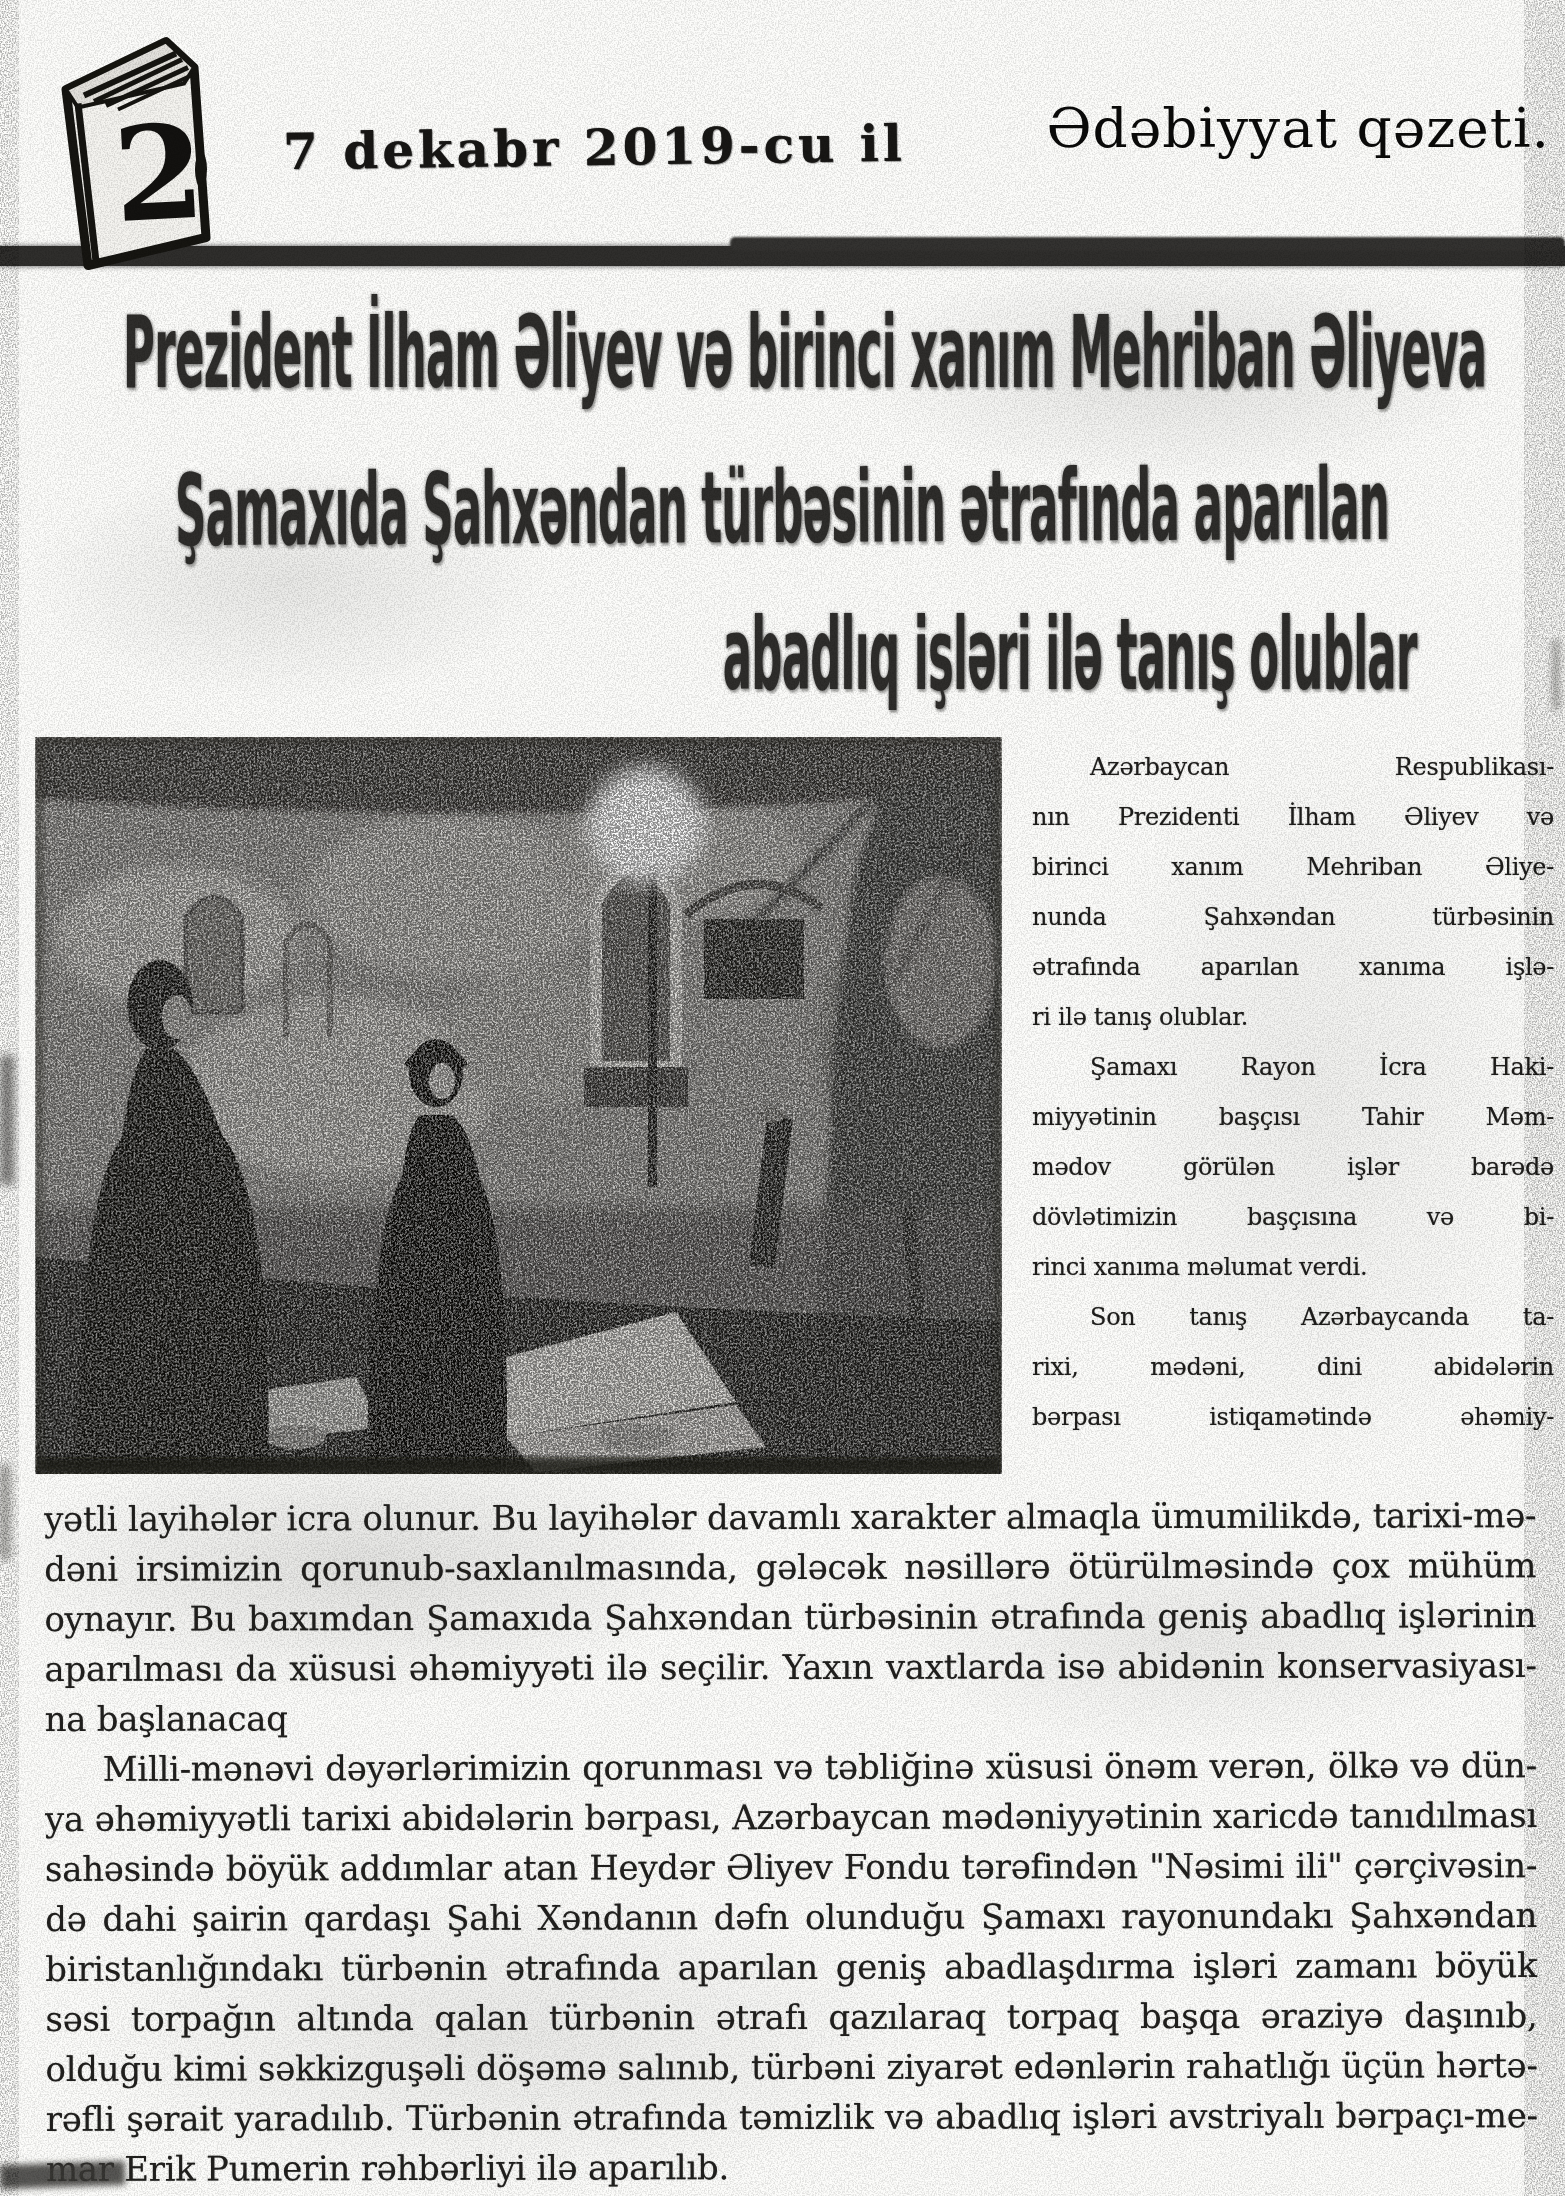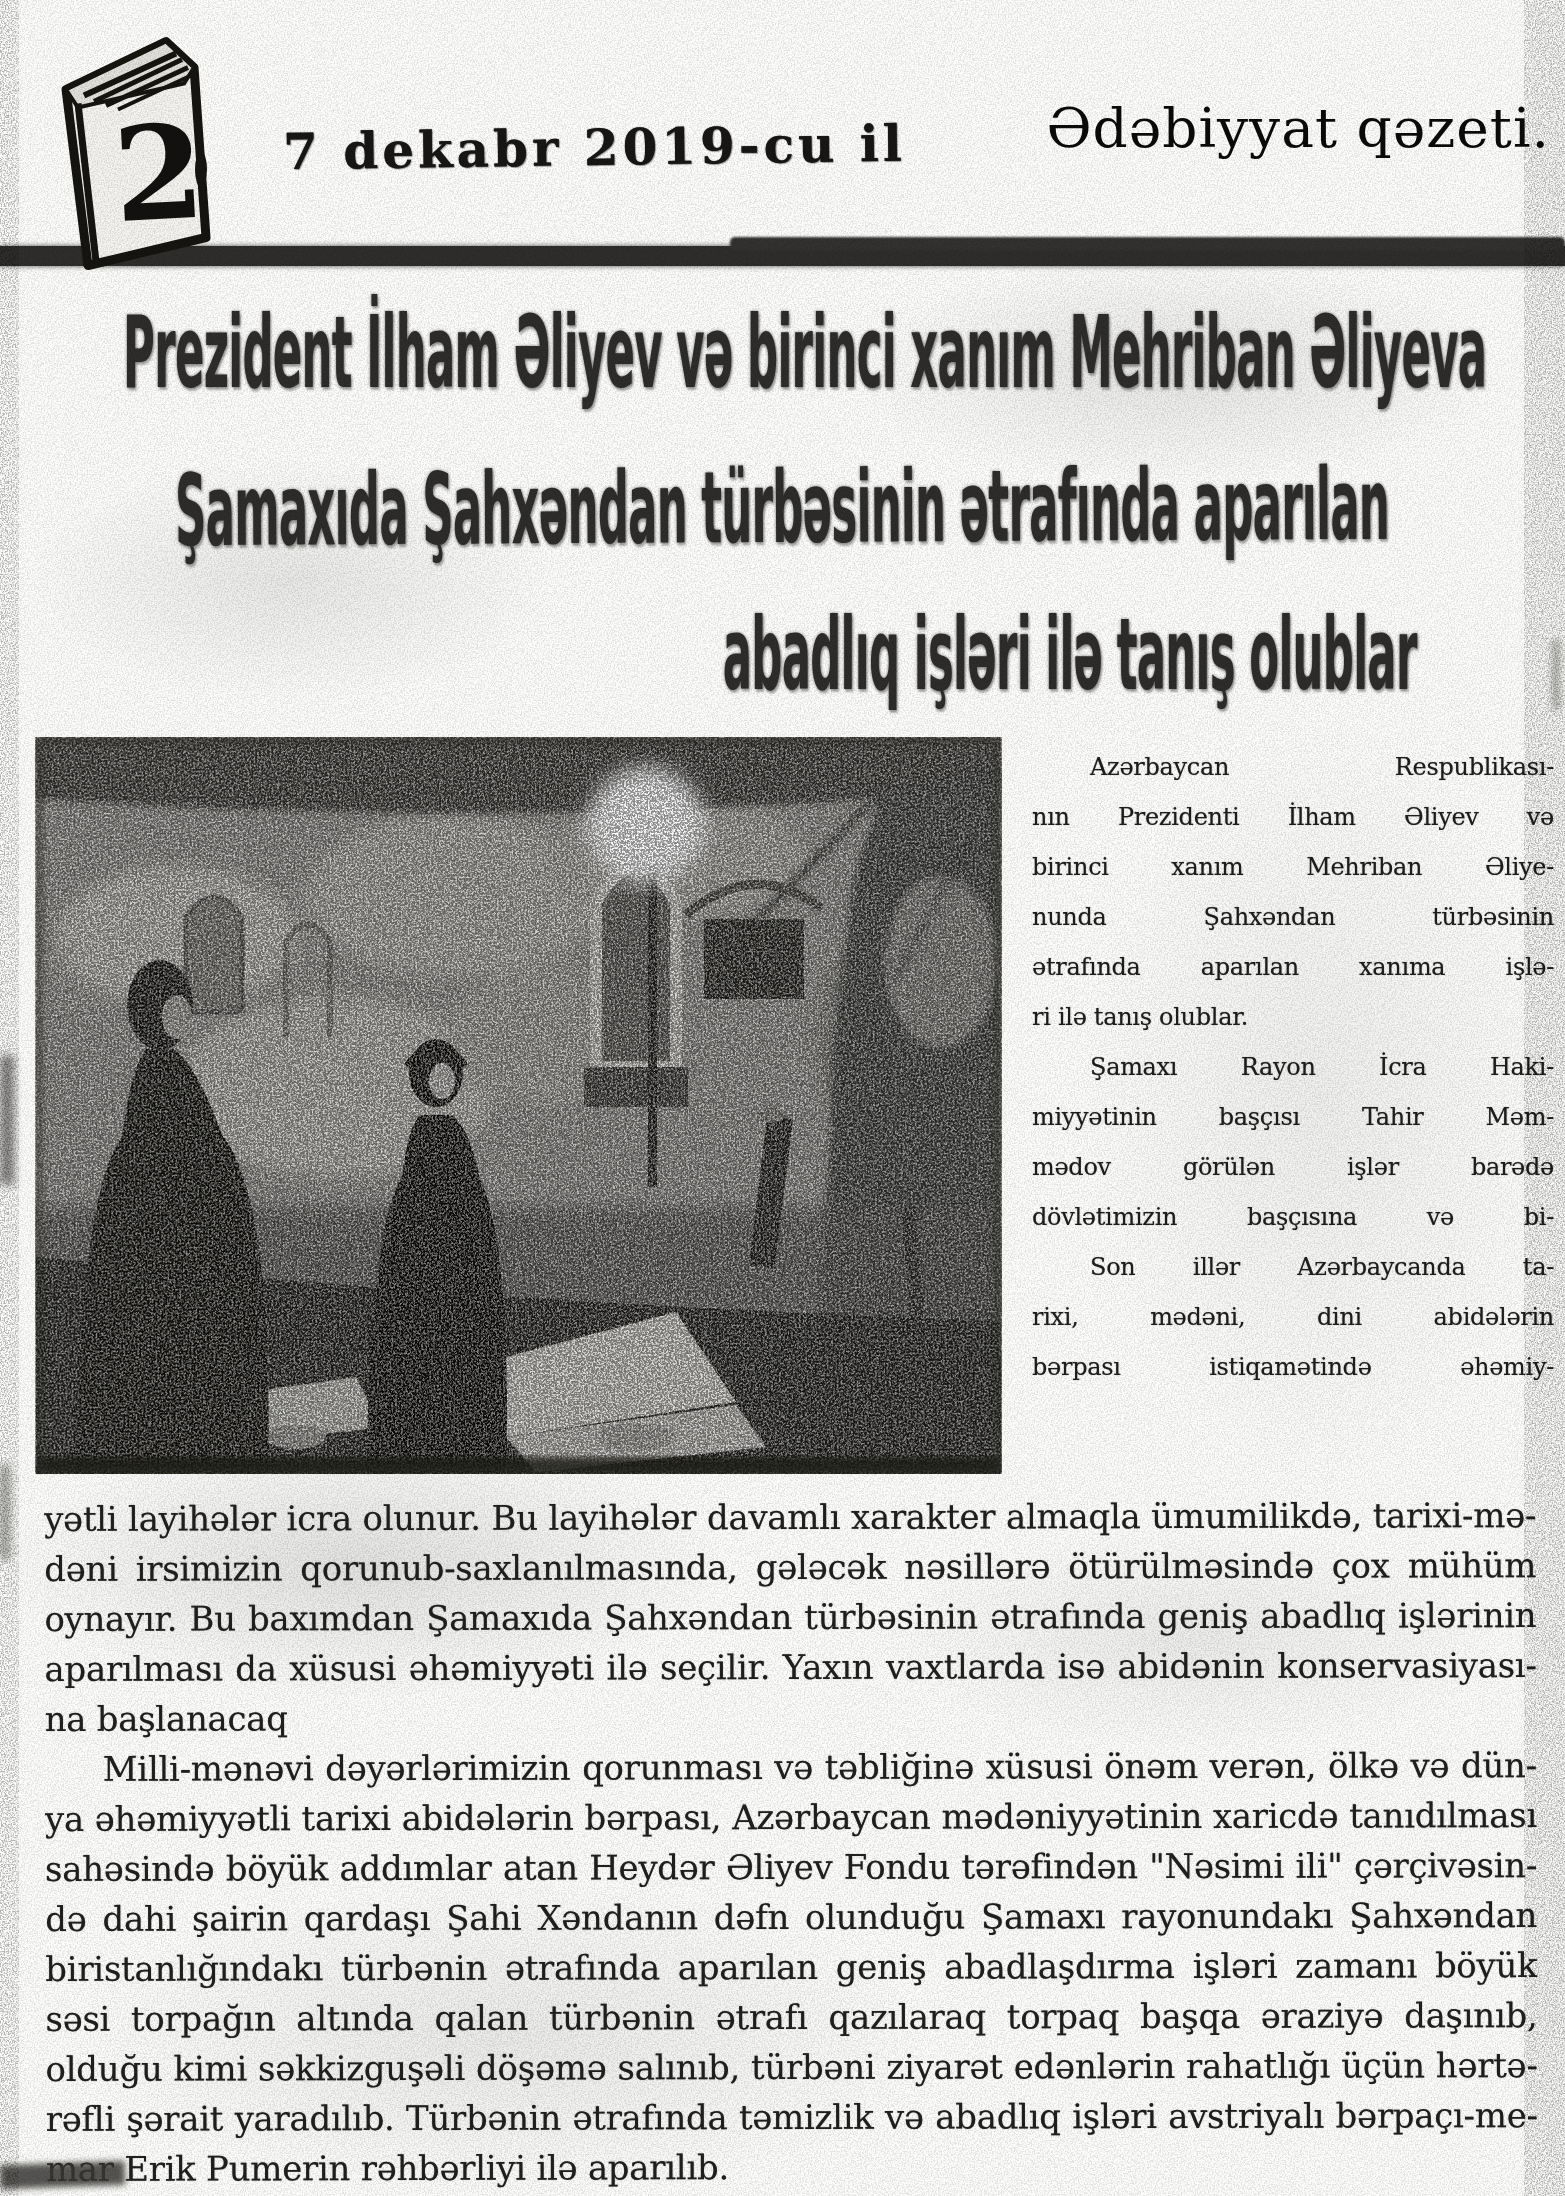--- a/index.html
+++ b/index.html
@@ -192,21 +192,22 @@
       <div class="tline ind">Azərbaycan Respublikası-</div>
       <div class="tline">nın Prezidenti İlham Əliyev və</div>
       <div class="tline">birinci xanım Mehriban Əliye-</div>
       <div class="tline">nunda Şahxəndan türbəsinin</div>
       <div class="tline">ətrafında aparılan xanıma işlə-</div>
       <div class="tline end">ri ilə tanış olublar.</div>
       <div class="tline ind">Şamaxı Rayon İcra Haki-</div>
       <div class="tline">miyyətinin başçısı Tahir Məm-</div>
       <div class="tline">mədov görülən işlər barədə</div>
       <div class="tline">dövlətimizin başçısına və bi-</div>
-      <div class="tline ind">Son illər Azərbaycanda ta-</div>
+      <div class="tline end">rinci xanıma məlumat verdi.</div>
+      <div class="tline ind">Son tanış Azərbaycanda ta-</div>
       <div class="tline">rixi, mədəni, dini abidələrin</div>
       <div class="tline">bərpası istiqamətində əhəmiy-</div>
     </div>
 
   <div class="full-width">
       <div class="tline">yətli layihələr icra olunur. Bu layihələr davamlı xarakter almaqla ümumilikdə, tarixi-mə-</div>
       <div class="tline">dəni irsimizin qorunub-saxlanılmasında, gələcək nəsillərə ötürülməsində çox mühüm rol</div>
       <div class="tline">oynayır. Bu baxımdan Şamaxıda Şahxəndan türbəsinin ətrafında geniş abadlıq işlərinin</div>
       <div class="tline">aparılması da xüsusi əhəmiyyəti ilə seçilir. Yaxın vaxtlarda isə abidənin konservasiyası-</div>
       <div class="tline end">na başlanacaq</div>

